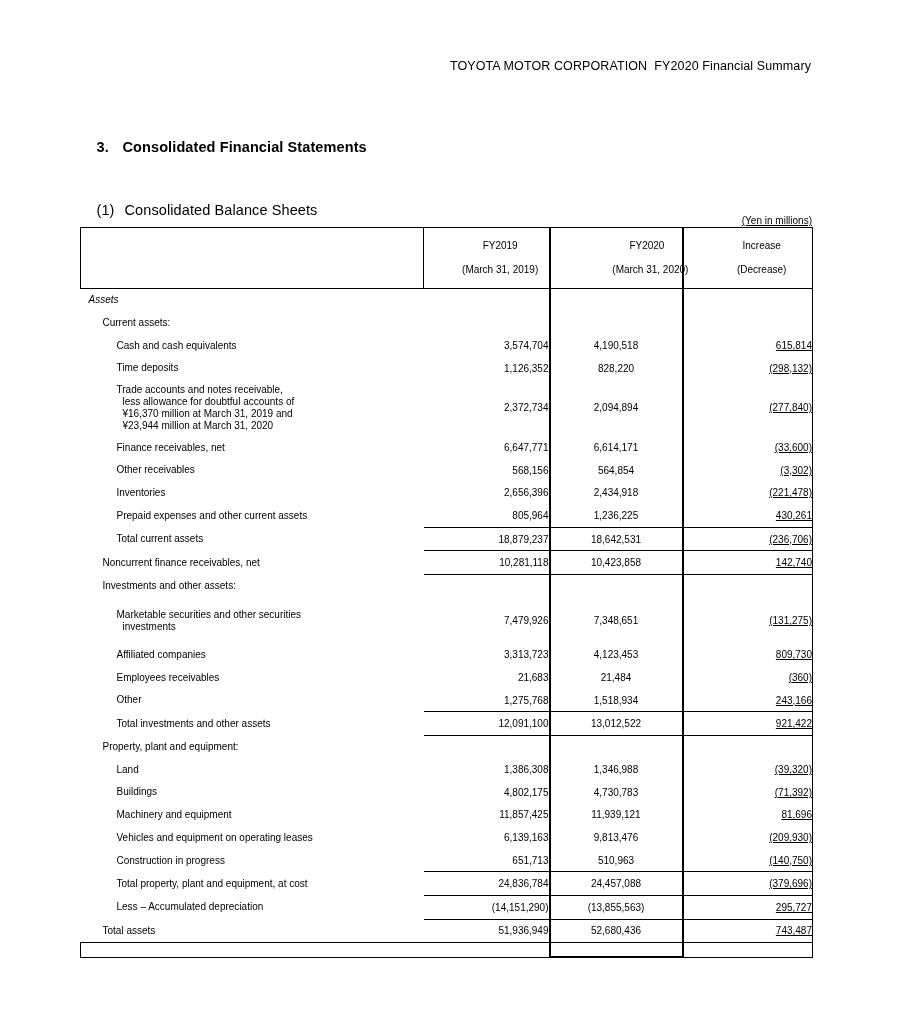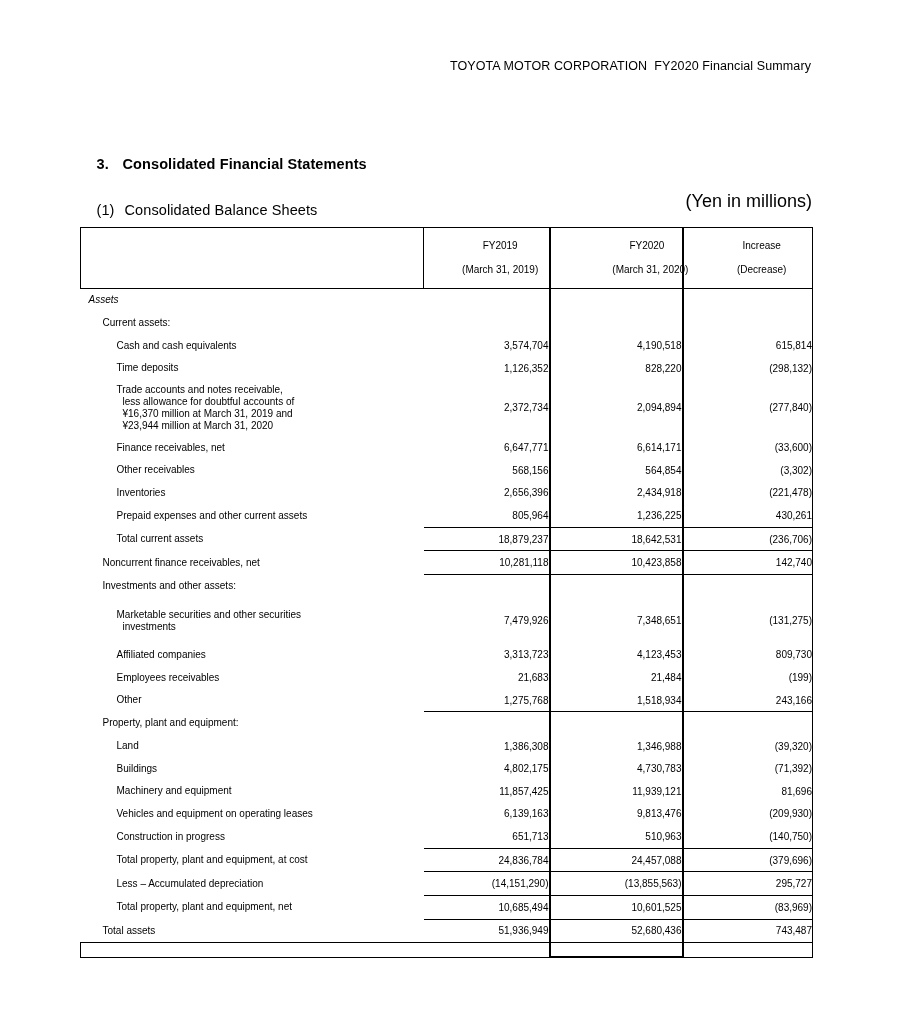--- a/index.html
+++ b/index.html
@@ -33,21 +33,21 @@
     text-align: right;
     font-size: 12.5px;
     letter-spacing: 0.1px;
     white-space: pre;
   }
 
   
   .section-heading {
     position: absolute;
     left: 80px;
-    top: 140px;
+    top: 123px;
     font-size: 14.5px;
     font-weight: bold;
     letter-spacing: 0.1px;
     white-space: pre;
   }
   .section-heading .num { display: inline-block; width: 26px; }
 
   .subsection-heading {
     position: absolute;
     left: 80px;
@@ -55,25 +55,26 @@
     font-size: 14.5px;
     letter-spacing: 0.1px;
     white-space: pre;
   }
   .subsection-heading .num { display: inline-block; width: 28px; }
 
   
   .units-caption {
     position: absolute;
     left: 0;
-    top: 191px;
+    top: 215px;
     width: 812px;
     text-align: right;
-    font-size: 18px;
-    white-space: pre;
+    font-size: 10px;
+    white-space: pre;
+    text-decoration: underline;
   }
 
   
   .bs-table {
     position: absolute;
     left: 80px;
     top: 227px;
     width: 732px;
     border-collapse: collapse;
     table-layout: fixed;
@@ -100,22 +101,22 @@
     white-space: pre;
     line-height: 1.18;
   }
   .cell-num {
     text-align: right;
     padding-right: 8px;
     white-space: pre;
     border-left: 1.3px solid #000;
   }
   .cell-num.thickleft  { border-left: 2.6px solid #000; }
-  .cell-num.thickright { border-right: 2.6px solid #000; }
-  .cell-num.edgeright  { border-right: 1.3px solid #000; }
+  .cell-num.thickright { border-right: 2.6px solid #000; text-align: center; }
+  .cell-num.edgeright  { border-right: 1.3px solid #000; text-decoration: underline; }
 
   
   .hdr td {
     text-align: center;
     height: 45px;
     line-height: 1.2;
     border-top: 1.3px solid #000;
     border-bottom: 1.3px solid #000;
     white-space: pre;
   }
@@ -271,29 +272,35 @@
         <tr class="r">
           <td class="cell-label"><div class="ind2">Affiliated companies</div></td>
           <td class="cell-num">3,313,723</td>
           <td class="cell-num thickleft thickright">4,123,453</td>
           <td class="cell-num edgeright">809,730</td>
         </tr>
         <tr class="r">
           <td class="cell-label"><div class="ind2">Employees receivables</div></td>
           <td class="cell-num">21,683</td>
           <td class="cell-num thickleft thickright">21,484</td>
-          <td class="cell-num edgeright">(199)</td>
+          <td class="cell-num edgeright">(360)</td>
         </tr>
         <tr class="r">
           <td class="cell-label"><div class="ind2">Other</div></td>
           <td class="cell-num">1,275,768</td>
           <td class="cell-num thickleft thickright">1,518,934</td>
           <td class="cell-num edgeright">243,166</td>
         </tr>
         <tr class="r">
+          <td class="cell-label"><div class="ind2">Total investments and other assets</div></td>
+          <td class="cell-num rule-top">12,091,100</td>
+          <td class="cell-num thickleft thickright rule-top">13,012,522</td>
+          <td class="cell-num edgeright rule-top">921,422</td>
+        </tr>
+        <tr class="r">
           <td class="cell-label"><div class="ind1">Property, plant and equipment:</div></td>
           <td class="cell-num rule-top"></td>
           <td class="cell-num thickleft thickright rule-top"></td>
           <td class="cell-num edgeright rule-top"></td>
         </tr>
         <tr class="r">
           <td class="cell-label"><div class="ind2">Land</div></td>
           <td class="cell-num">1,386,308</td>
           <td class="cell-num thickleft thickright">1,346,988</td>
           <td class="cell-num edgeright">(39,320)</td>
@@ -326,26 +333,20 @@
           <td class="cell-label"><div class="ind2">Total property, plant and equipment, at cost</div></td>
           <td class="cell-num rule-top">24,836,784</td>
           <td class="cell-num thickleft thickright rule-top">24,457,088</td>
           <td class="cell-num edgeright rule-top">(379,696)</td>
         </tr>
         <tr class="r">
           <td class="cell-label"><div class="ind2">Less – Accumulated depreciation</div></td>
           <td class="cell-num rule-top">(14,151,290)</td>
           <td class="cell-num thickleft thickright rule-top">(13,855,563)</td>
           <td class="cell-num edgeright rule-top">295,727</td>
-        </tr>
-        <tr class="r">
-          <td class="cell-label"><div class="ind2">Total property, plant and equipment, net</div></td>
-          <td class="cell-num rule-top">10,685,494</td>
-          <td class="cell-num thickleft thickright rule-top">10,601,525</td>
-          <td class="cell-num edgeright rule-top">(83,969)</td>
         </tr>
         <tr class="r">
           <td class="cell-label"><div class="ind1">Total assets</div></td>
           <td class="cell-num rule-top">51,936,949</td>
           <td class="cell-num thickleft thickright rule-top">52,680,436</td>
           <td class="cell-num edgeright rule-top">743,487</td>
         </tr>
         <tr class="stub">
           <td class="stub-label bot"></td>
           <td class="cell-num rule-top bot"></td>

